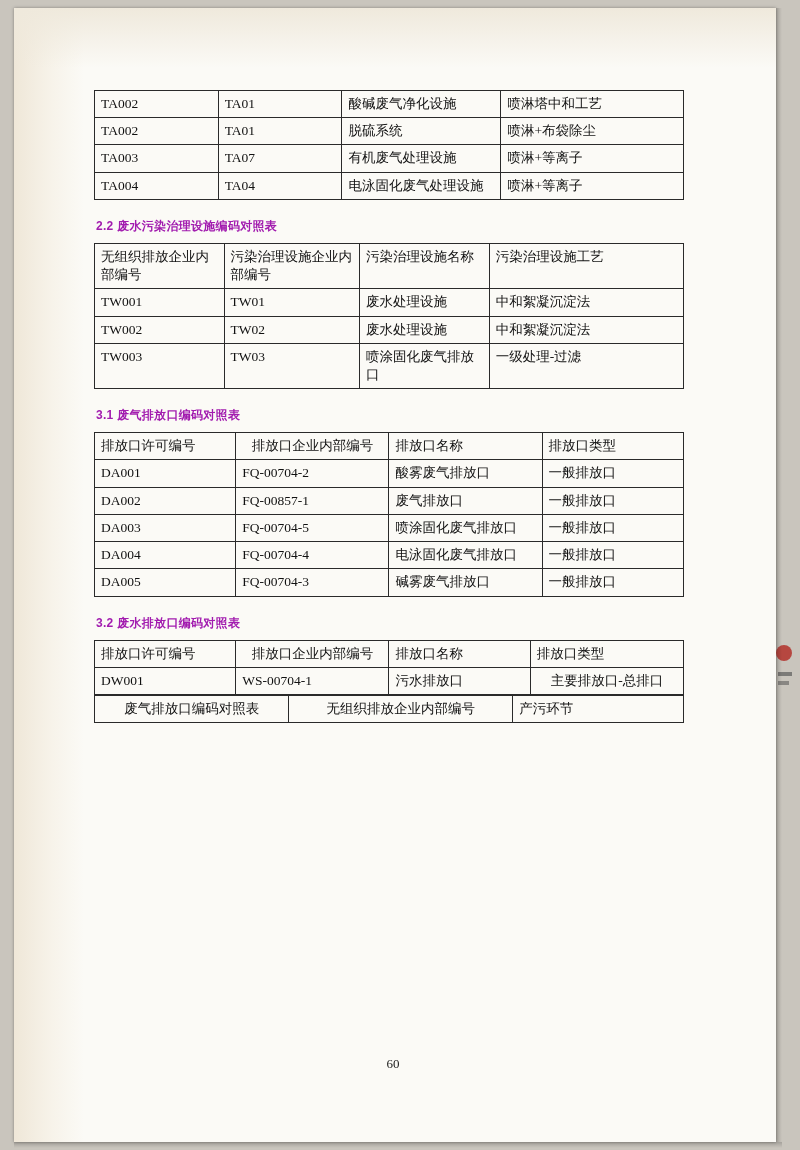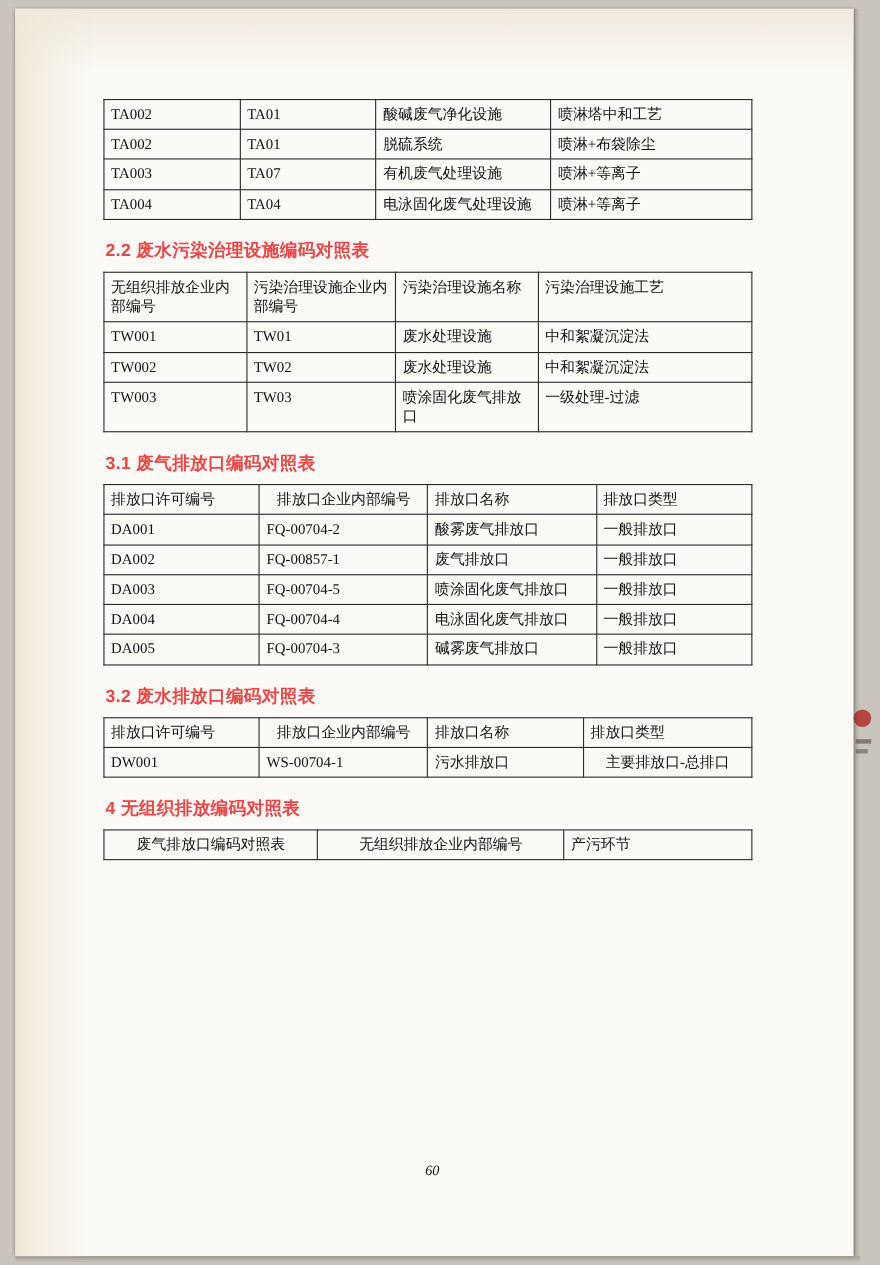--- a/index.html
+++ b/index.html
@@ -51,36 +51,35 @@
     padding: 4px 6px;
     font-size: 13.5px;
     line-height: 1.35;
     vertical-align: top;
     color: #111;
     word-break: break-all;
   }
   .sec-title {
     font-family: "Liberation Sans", sans-serif;
     font-weight: bold;
-    font-size: 16px;
-    color: #ef4444;
+    font-size: 12px;
+    color: #a21caf;
     margin: 18px 0 8px 2px;
     letter-spacing: 0.3px;
   }
   .t1 col.c1 { width: 21%; }
   .page-number {
     position: absolute;
     left: 0;
     right: 4px;
     top: 1048px;
     text-align: center;
     font-size: 13px;
     font-family: "Liberation Serif", serif;
     color: #1a1a1a;
-    font-style: italic;
   }
   .margin-mark-1 {
     position: absolute;
     left: 776px;
     top: 645px;
     width: 16px;
     height: 16px;
     border-radius: 50%;
     background: #b3302a;
     opacity: 0.85;
@@ -260,21 +259,20 @@
         </tr>
         <tr>
           <td>DW001</td>
           <td>WS-00704-1</td>
           <td>污水排放口</td>
           <td class="c-center">主要排放口-总排口</td>
         </tr>
       </tbody>
     </table>
 
-    <div class="sec-title">4 无组织排放编码对照表</div>
     <table>
       <colgroup>
           <col style="width:33%">
           <col style="width:38%">
           <col style="width:29%">
         </colgroup>
       <tbody>
         <tr>
           <td class="c-center">废气排放口编码对照表</td>
           <td class="c-center">无组织排放企业内部编号</td>

